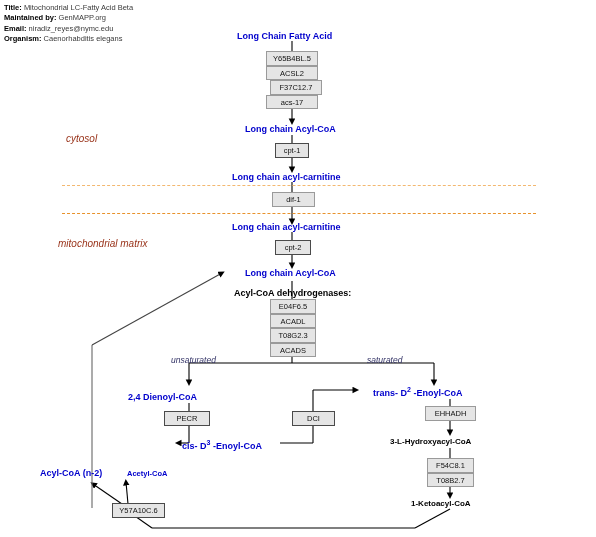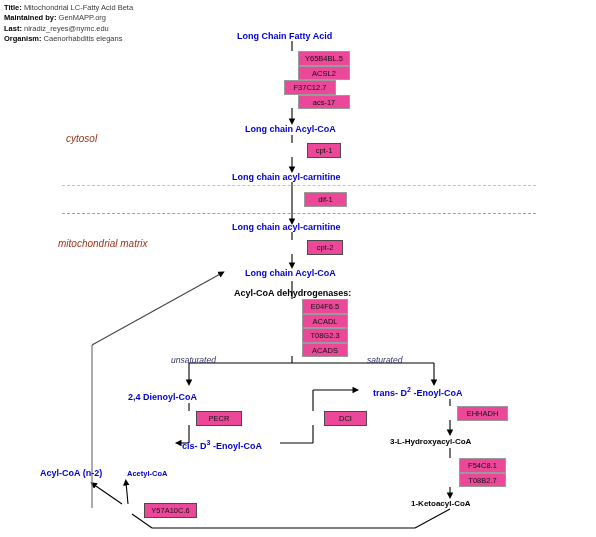--- a/index.html
+++ b/index.html
@@ -46,27 +46,26 @@
     font-size:8.5px; font-style:italic;
     color:#333366;
     white-space:nowrap;
   }
 
   
   .gbox {
     position:absolute;
     box-sizing:border-box;
     border:1px solid #9a9a9a;
-    background:#ec4899;
+    background:#e5e5e5;
     font-size:7.5px;
     color:#111111;
     text-align:center;
     white-space:nowrap;
     overflow:hidden;
-    margin-left:32px;
   }
   .gbox.dark { border-color:#4a4a4a; }
 
   
   .membrane {
     position:absolute;
     height:0;
     border-top:1.2px dashed #e8922c;
   }
   .membrane.faint { border-top-color:#f3b870; }
@@ -149,21 +148,21 @@
 <div class="info">
   <div class="row">
     <span class="lbl">Title:</span>
     <span class="val">Mitochondrial LC-Fatty Acid Beta</span>
   </div>
   <div class="row">
     <span class="lbl">Maintained by:</span>
     <span class="val">GenMAPP.org</span>
   </div>
   <div class="row">
-    <span class="lbl">Last:</span>
+    <span class="lbl">Email:</span>
     <span class="val">niradiz_reyes@nymc.edu</span>
   </div>
   <div class="row">
     <span class="lbl">Organism:</span>
     <span class="val">Caenorhabditis elegans</span>
   </div>
 </div>
 
 <div class="comp" style="left:66px; top:133px;">cytosol</div>
 <div class="comp" style="left:58px; top:238px;">mitochondrial matrix</div>
@@ -200,21 +199,21 @@
 <div class="met blk" style="left:390px; top:437px; font-weight:bold;">3-L-Hydroxyacyl-CoA</div>
 
 <div class="met blk" style="left:411px; top:499px; font-weight:bold;">1-Ketoacyl-CoA</div>
 
 <div class="met" style="left:40px; top:468px;text-align:right;">Acyl-CoA (n-2)</div>
 
 <div class="met small" style="left:127px; top:469px;">Acetyl-CoA</div>
 
 <div class="gbox" style="left:266px; top:51px; width:52px; height:14.5px; line-height:13px;">Y65B4BL.5</div>
 <div class="gbox" style="left:266px; top:65.5px; width:52px; height:14.5px; line-height:13px;">ACSL2</div>
-<div class="gbox" style="left:252px; top:80px; width:52px; height:14.5px; line-height:13px;">F37C12.7</div>
+<div class="gbox" style="left:270px; top:80px; width:52px; height:14.5px; line-height:13px;">F37C12.7</div>
 <div class="gbox" style="left:266px; top:94.5px; width:52px; height:14.5px; line-height:13px;">acs-17</div>
 
 <div class="gbox dark" style="left:275px; top:143px; width:34px; height:14.5px; line-height:13px;">cpt-1</div>
 
 <div class="gbox" style="left:272px; top:192px; width:43px; height:14.5px; line-height:13px;">dif-1</div>
 
 <div class="gbox dark" style="left:275px; top:240px; width:36px; height:14.5px; line-height:13px;">cpt-2</div>
 
 <div class="gbox" style="left:270px; top:299px; width:46px; height:14.5px; line-height:13px;">E04F6.5</div>
 <div class="gbox" style="left:270px; top:313.5px; width:46px; height:14.5px; line-height:13px;">ACADL</div>

